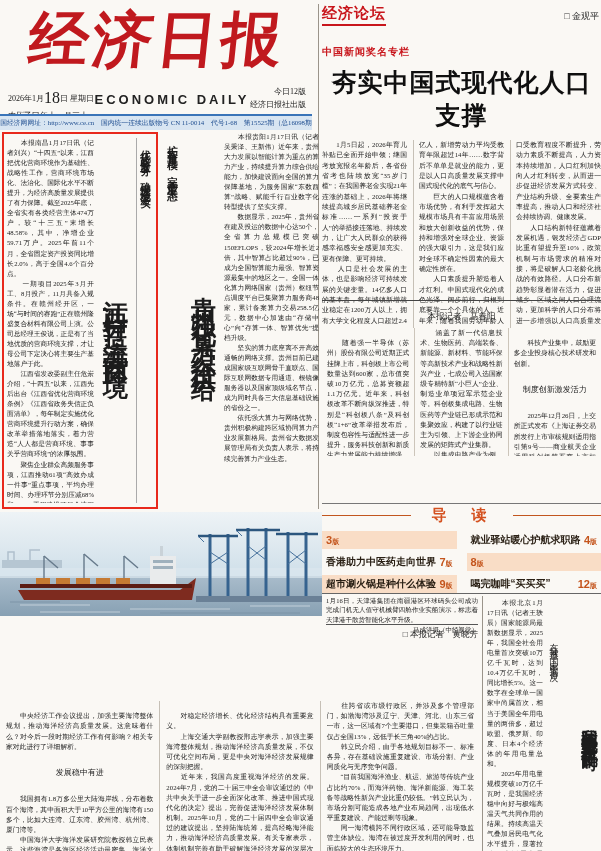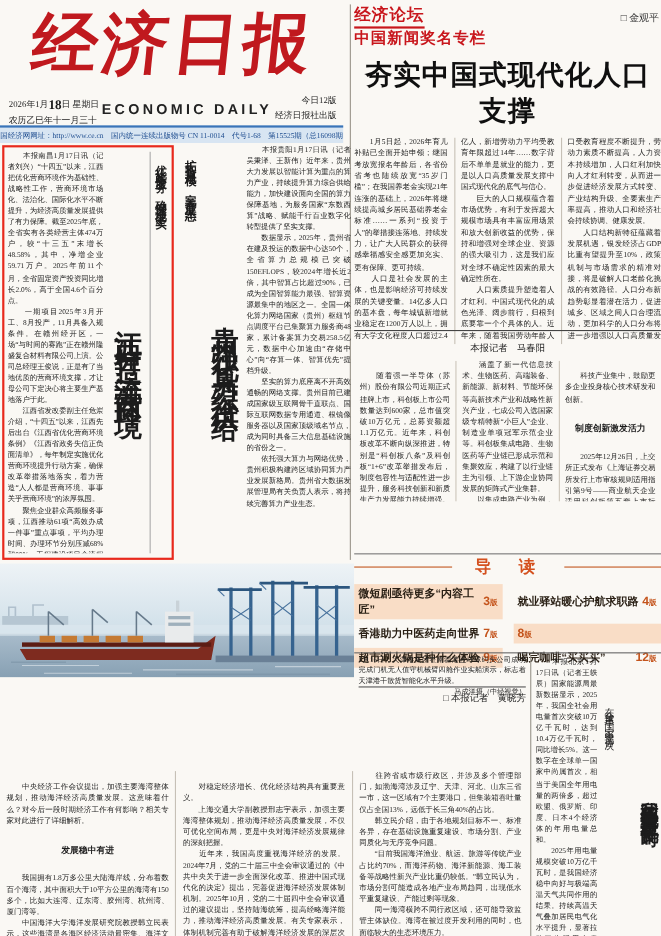--- a/index.html
+++ b/index.html
@@ -13,34 +13,34 @@
   .hline { position:absolute; height:1px; background:#444; }
 
   
   .masthead { position:absolute; left:0; top:0; width:312px; height:130px; }
   .logo { position:absolute; left:18px; top:0px; width:278px; text-align:center;
     font-size:60px; font-weight:bold; color:#c0191e; letter-spacing:4px;
     transform:skewX(-6deg); line-height:1.35; white-space:nowrap; }
   .dateline { position:absolute; left:8px; right:6px; top:86px; display:flex;
     justify-content:space-between; align-items:flex-start; }
   .date-left { font-size:8px; line-height:1.5; }
-  .date-day { font-size:12px; font-weight:bold; vertical-align:-2px;margin-top:32px; }
+  .date-day { font-size:16px; font-weight:normal; vertical-align:-2px;margin-top:32px; }
   .eng-title { font-size:13px; font-weight:bold; letter-spacing:3px; margin-top:6px; color:#222;
     font-family:"Liberation Sans",sans-serif; }
   .date-right { font-size:8px; text-align:right; line-height:1.6; }
   .infoband { position:absolute; left:0; top:114px; width:312px; height:16px;
     background:#d8e5f2; border-top:2px solid #3a74b8; color:#1d4c8f;
     font-size:6.8px; display:flex; align-items:center; justify-content:center;
     white-space:nowrap; overflow:hidden; }
 
   
   .forum { position:absolute; left:322px; top:4px; width:279px; height:294px; }
   .forum-name { display:inline-block; font-size:15px; font-weight:bold; color:#c8161c;
     border-bottom:2px solid #c8161c; padding-bottom:1px; letter-spacing:1px; }
-  .forum-sub { font-size:14px; font-weight:bold; color:#c8161c; margin-top:0; letter-spacing:1px; }
+  .forum-sub { font-size:10px; font-weight:bold; color:#c8161c; margin-top:19px; letter-spacing:1px; }
   .forum-author { position:absolute; right:2px; top:6px; font-size:9px; color:#333; }
   .forum-headline { margin-top:7px; font-size:25px; font-weight:bold; text-align:center;
     letter-spacing:1px; font-family:"Liberation Sans",sans-serif; color:#0f0f0f; }
   .forum-body { margin-top:8px; height:188px; overflow:hidden;
     column-count:3; column-gap:12px; column-rule:1px solid #c6c0b6;
     font-size:6.8px; line-height:1.52; text-align:justify; white-space:pre-line; color:#222; }
 
   
   .jiangxi { position:absolute; left:2px; top:132px; width:156px; height:377px;
     border:2.5px solid #e8291c; background:#faf8f4; display:flex; padding:4px 3px; gap:4px; }
@@ -64,21 +64,21 @@
   
   .star { position:absolute; left:322px; top:305px; width:279px; height:196px; }
   .sm-kicker { font-size:12px; font-weight:bold; letter-spacing:0.5px; }
   .sm-title { margin-top:3px; font-size:27px; font-weight:bold; text-align:center;
     letter-spacing:13px; padding-left:13px; white-space:nowrap; }
   .sm-byline { font-size:8.5px; text-align:center; margin-top:6px; }
   .sm-body { margin-top:5px; display:flex; height:128px; overflow:hidden; }
   .sm-col { flex:1; font-size:6.8px; line-height:1.5; text-align:justify;
     white-space:pre-line; overflow:hidden; padding:0 5px; }
   .sm-col + .sm-col { border-left:1px solid #ccc5ba; }
-  .col-sub { font-weight:bold; text-align:center; font-size:8px; margin:5px 0;
+  .col-sub { font-weight:normal; text-align:center; font-size:8px; margin:5px 0;
     font-family:"Liberation Sans",sans-serif; white-space:normal; }
 
   
   .daodu { position:absolute; left:322px; top:506px; width:279px; height:85px; }
   .dd-head { display:flex; align-items:center; gap:21px; }
   .dd-rule { flex:1; height:1.5px; background:#c2561f; }
   .dd-title { color:#d4501e; font-size:15px; font-weight:bold; letter-spacing:5px;
     font-family:"Liberation Sans",sans-serif; }
   .dd-grid { margin-top:6px; display:grid; grid-template-columns:1fr 1fr; gap:4px 10px; }
   .dd-item { display:flex; justify-content:space-between; align-items:center;
@@ -198,21 +198,20 @@
   <div class="hline" style="left:322px; top:503px; width:279px; background:#777;"></div>
 
   <div class="daodu">
     <div class="dd-head">
       <div class="dd-rule"></div>
       <div class="dd-title">导　读</div>
       <div class="dd-rule"></div>
     </div>
     <div class="dd-grid">
       <div class="dd-item hl">
-        <span>微短剧亟待更多“内容工匠”</span>
         <span class="dd-page"><span class="dd-num">3</span><span class="dd-ban">版</span></span>
       </div>
       <div class="dd-item">
         <span>就业驿站暖心护航求职路</span>
         <span class="dd-page"><span class="dd-num">4</span><span class="dd-ban">版</span></span>
       </div>
       <div class="dd-item">
         <span>香港助力中医药走向世界</span>
         <span class="dd-page"><span class="dd-num">7</span><span class="dd-ban">版</span></span>
       </div>

